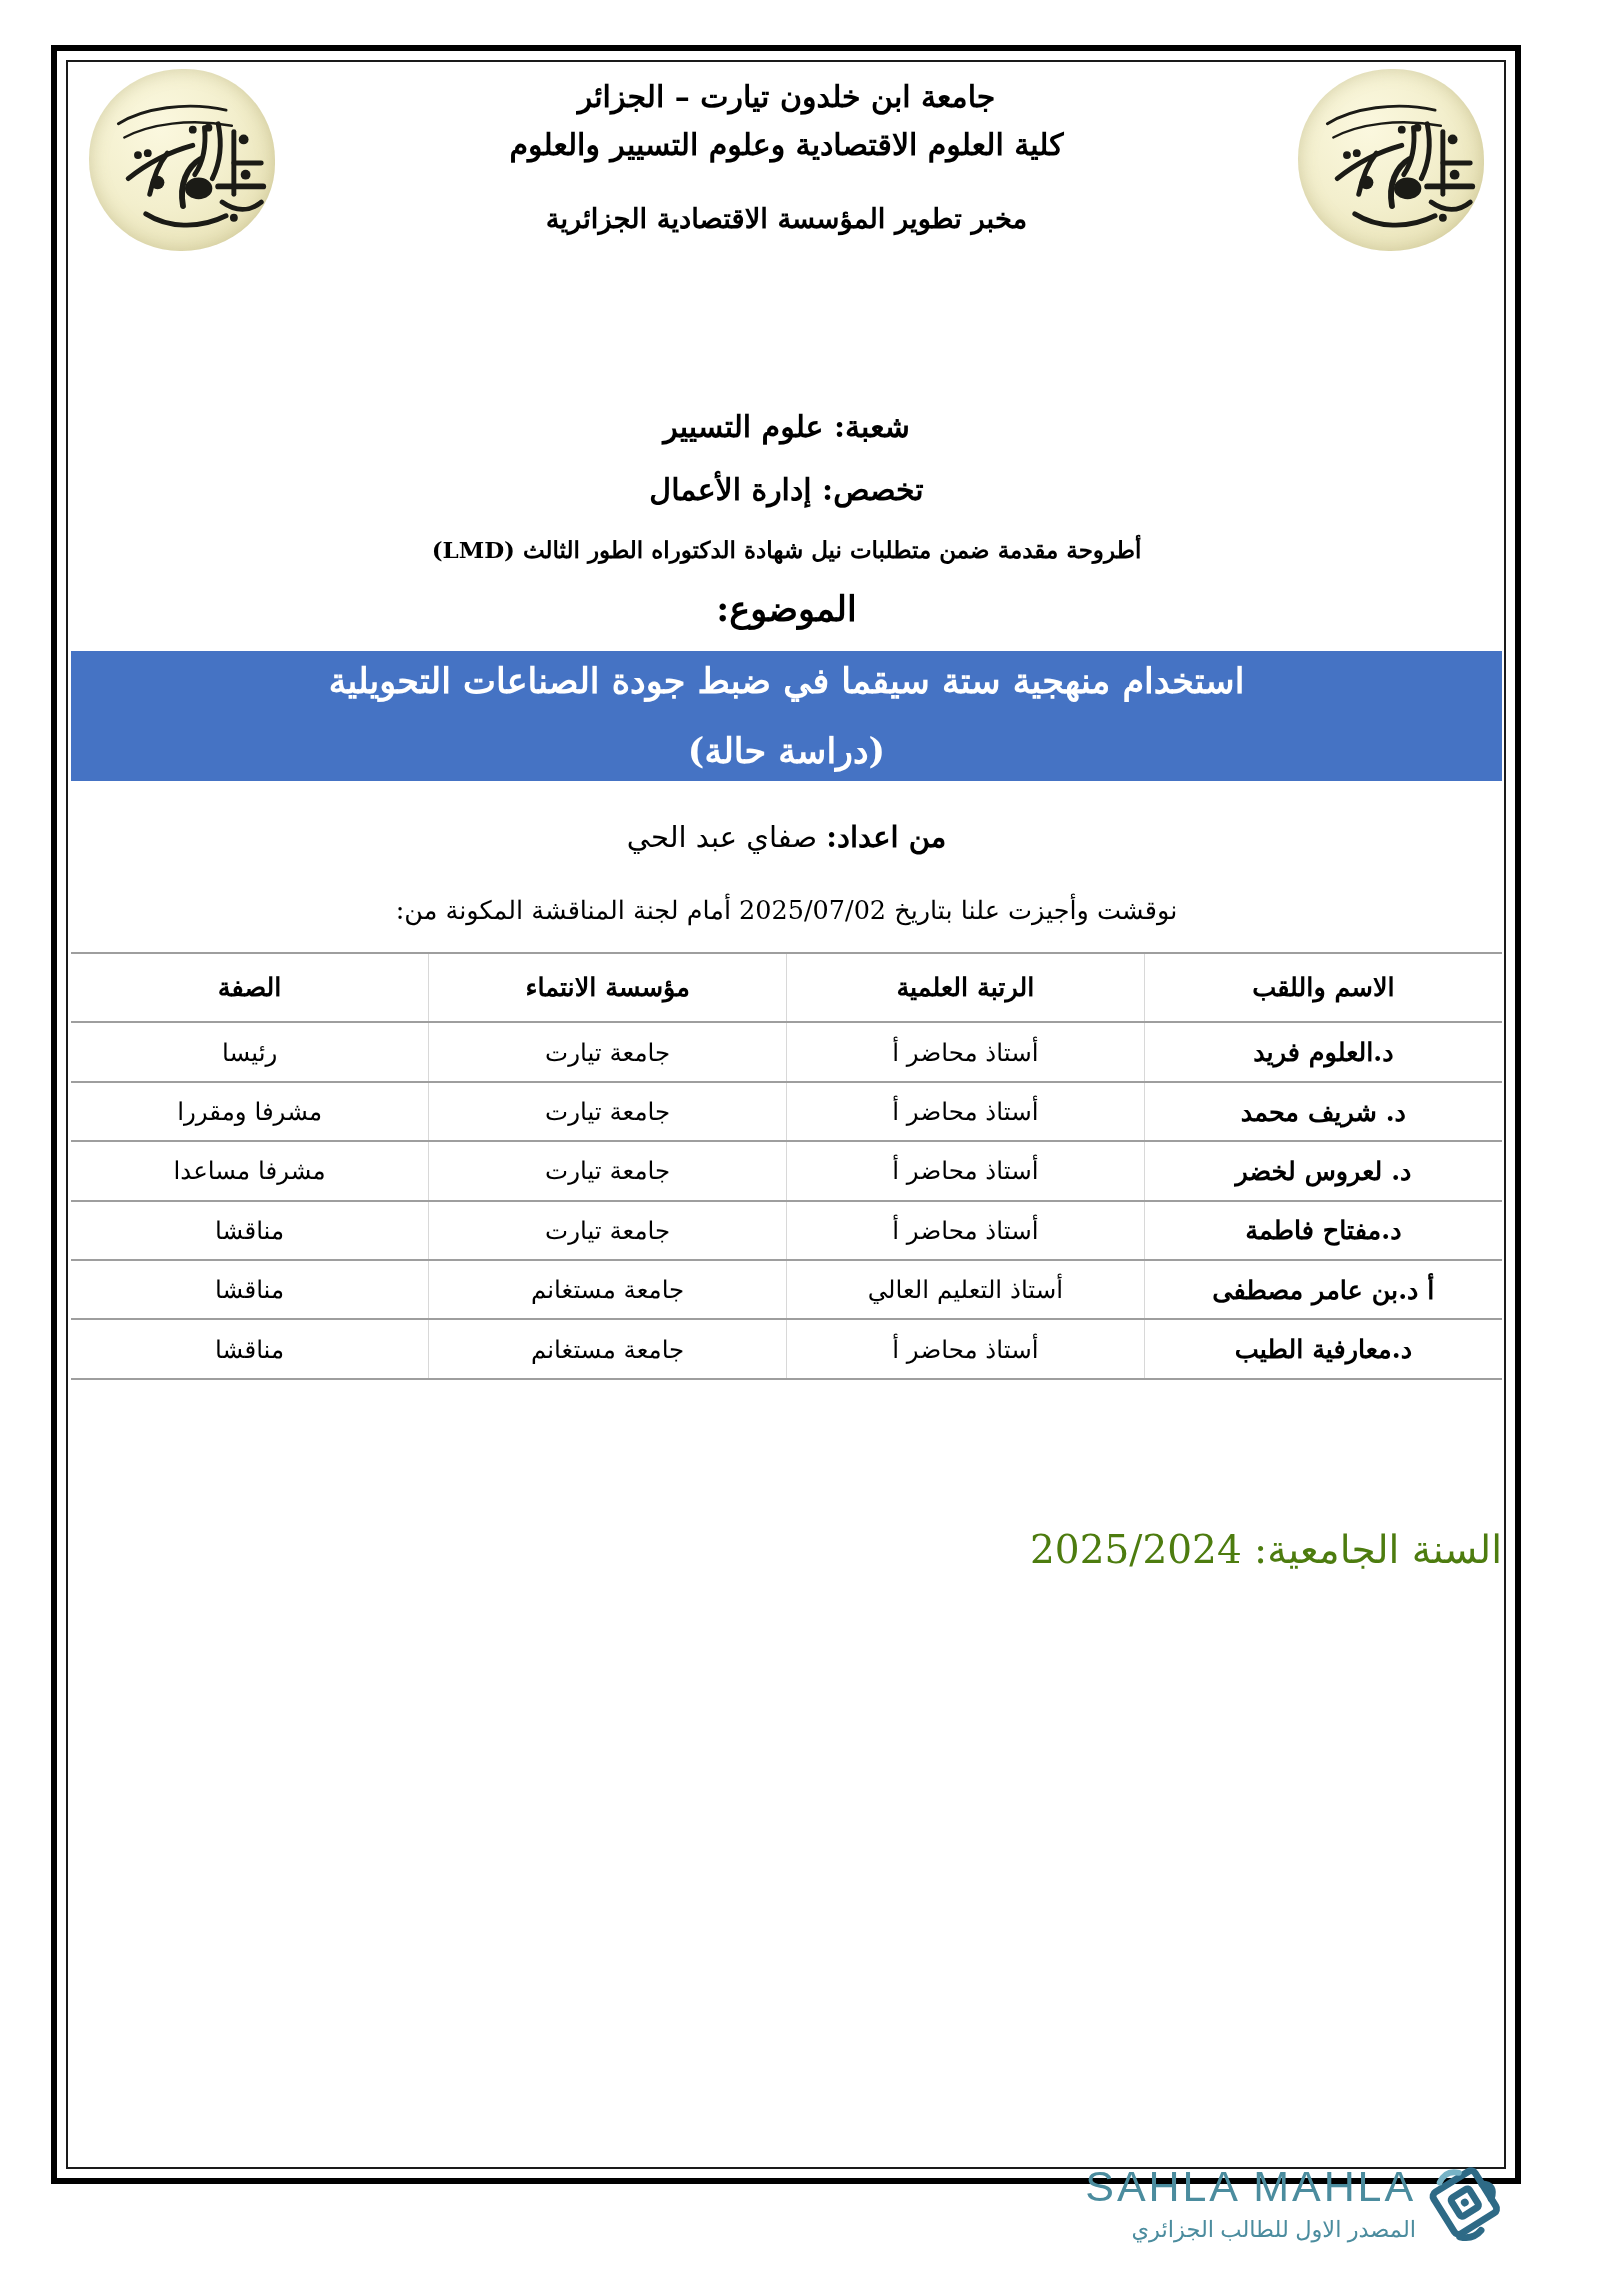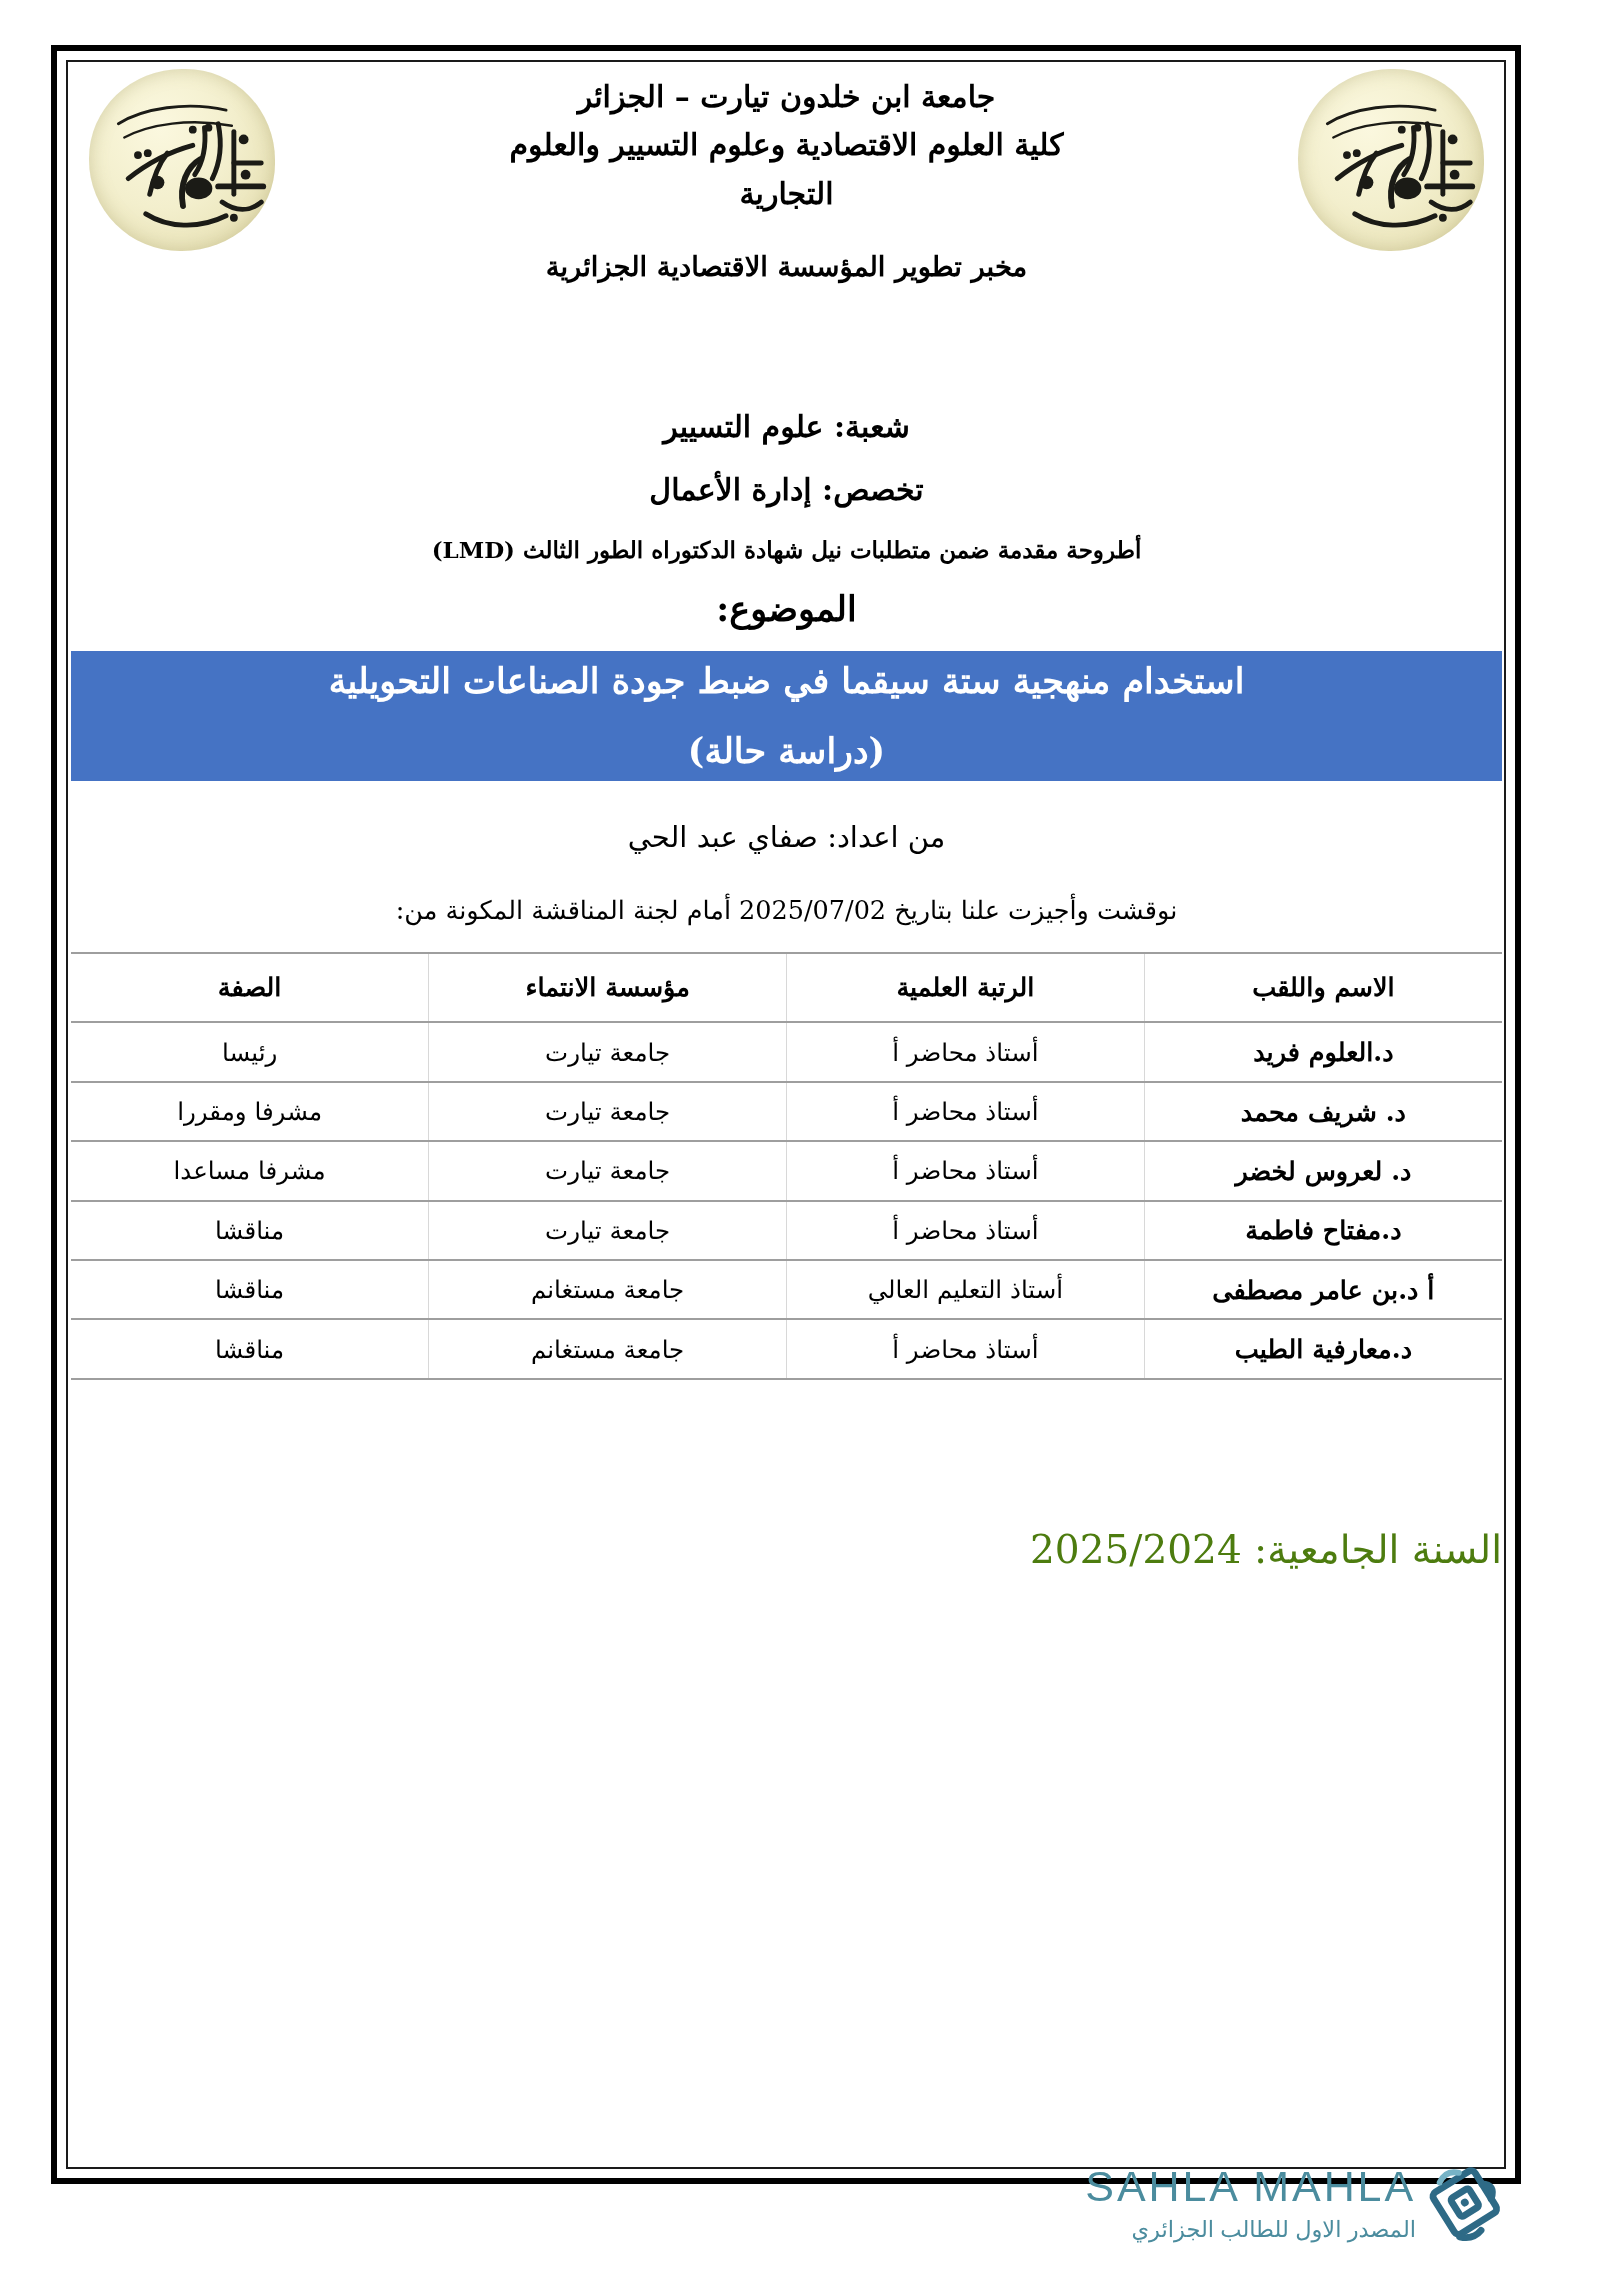--- a/index.html
+++ b/index.html
@@ -114,21 +114,21 @@
   .title-banner .t2 { margin-top: 15.7px; }
 
   
   .author-line {
     text-align: center;
     margin-top: 39px;
     font-family: "DejaVu Serif", "Liberation Serif", serif;
     font-size: 29px;
     color: #000;
   }
-  .author-line b { font-weight: normal; margin-top: 31px; }
+  .author-line b { font-weight: bold; margin-top: 31px; }
 
   .defense-line {
     text-align: center;
     margin-top: 41px;
     font-family: "DejaVu Serif", "Liberation Serif", serif;
     font-size: 25.5px;
     color: #000;
   }
 
   
@@ -268,21 +268,20 @@
           <circle cx="160" cy="108" r="5"></circle>
           <circle cx="148" cy="152" r="4"></circle>
           <ellipse cx="112" cy="122" rx="14" ry="11"></ellipse>
         </g>
       </svg>
     </div>
 
     <div class="header-text">
       <div class="hline hline-1">جامعة ابن خلدون تيارت – الجزائر</div>
       <div class="hline hline-2">كلية العلوم الاقتصادية وعلوم التسيير والعلوم</div>
-      <div class="hline hline-2">التجارية</div>
       <div class="hline hline-3">مخبر تطوير المؤسسة الاقتصادية الجزائرية</div>
     </div>
   </div>
 
   <div class="meta-line meta-branch">شعبة: علوم التسيير</div>
   <div class="meta-line meta-spec">تخصص: إدارة الأعمال</div>
   <div class="meta-line meta-degree">أطروحة مقدمة ضمن متطلبات نيل شهادة الدكتوراه الطور الثالث (LMD)</div>
   <div class="meta-line meta-subject">الموضوع:</div>
 
   <div class="title-banner">

